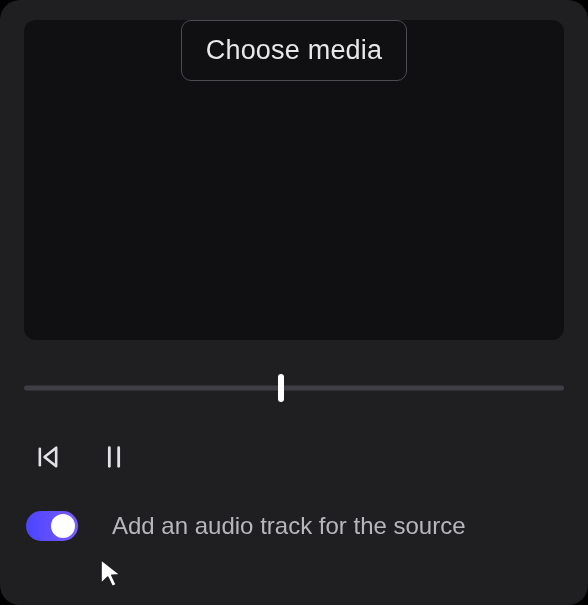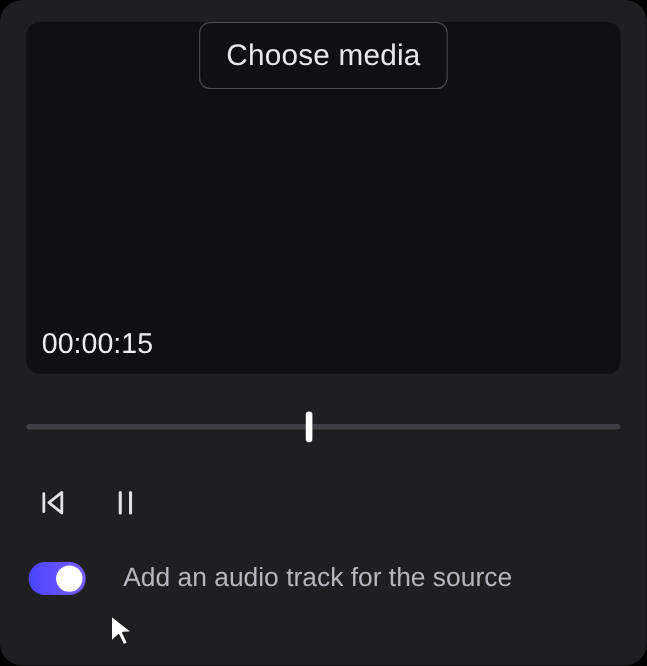--- a/index.html
+++ b/index.html
@@ -142,21 +142,20 @@
       pointer-events: none;
     }
   </style>
 </head>
 <body>
 
 <div class="panel">
 
   <div class="media-well">
     <button class="choose-media-btn">Choose media</button>
-    <div class="timestamp">00:00:15</div>
   </div>
 
   <div class="seek-track">
     <div class="seek-bar"></div>
     <div class="seek-thumb" style="left:47.5%"></div>
   </div>
 
   <div class="transport">
     <button class="icon-btn">
       <svg width="28" height="28" viewBox="0 0 24 24" stroke-width="2.2" stroke-linecap="round" stroke-linejoin="round">

